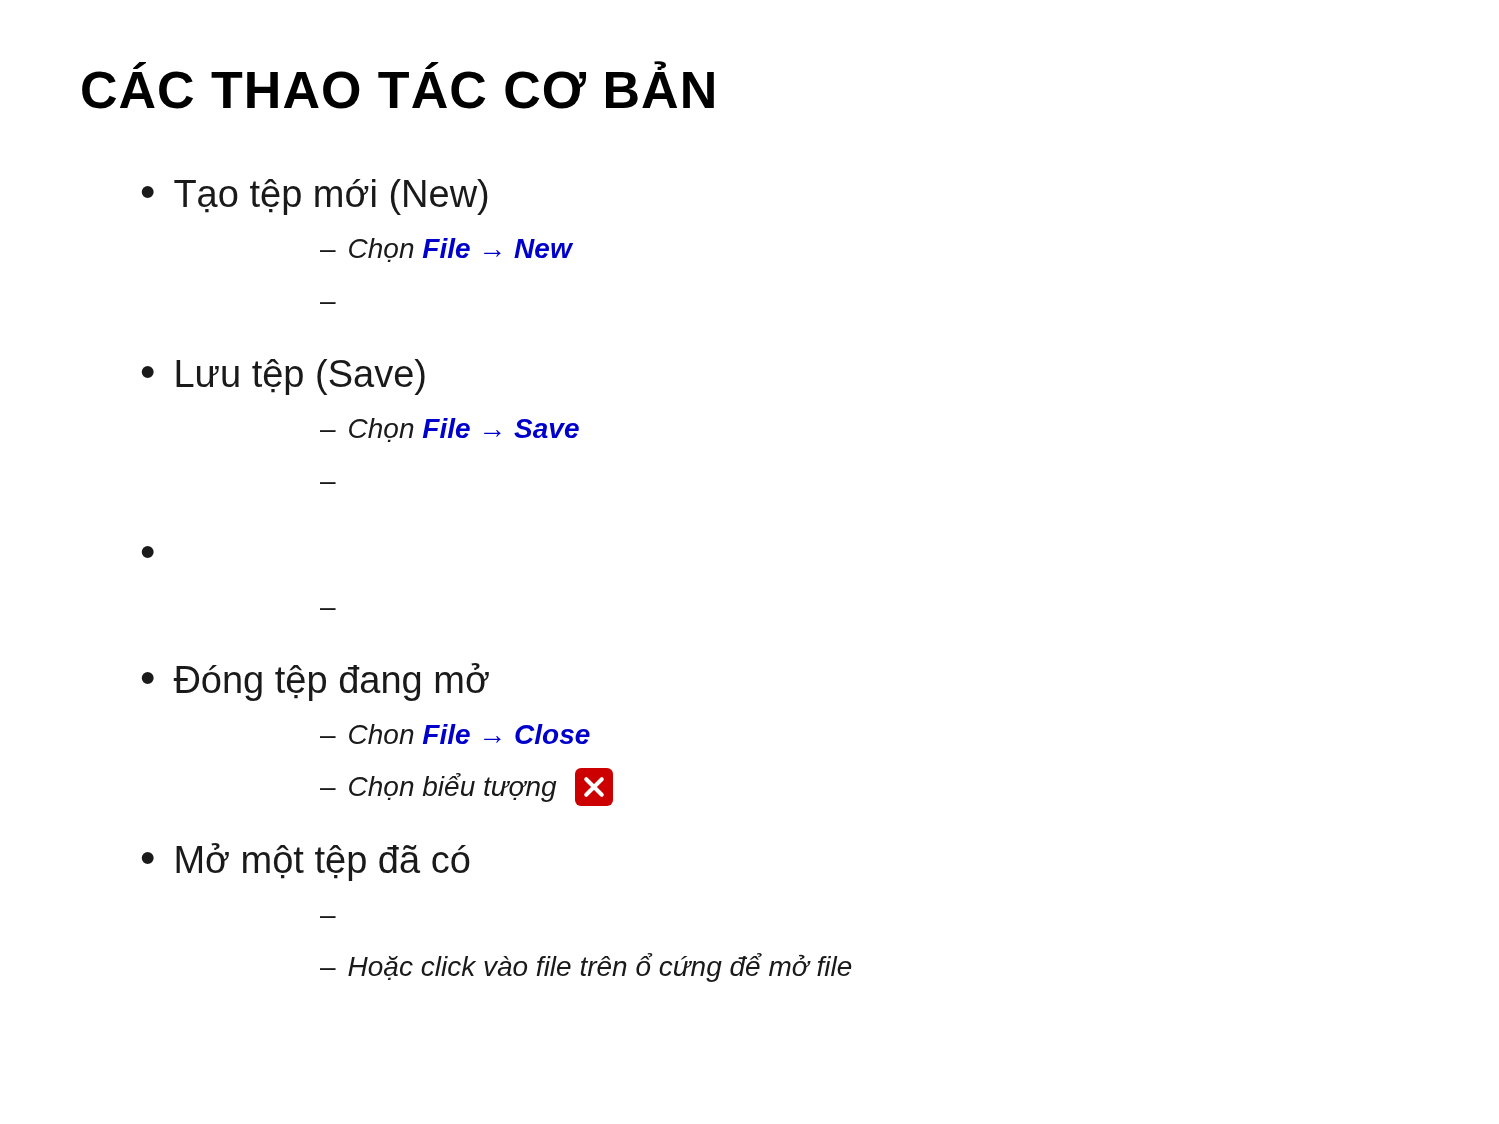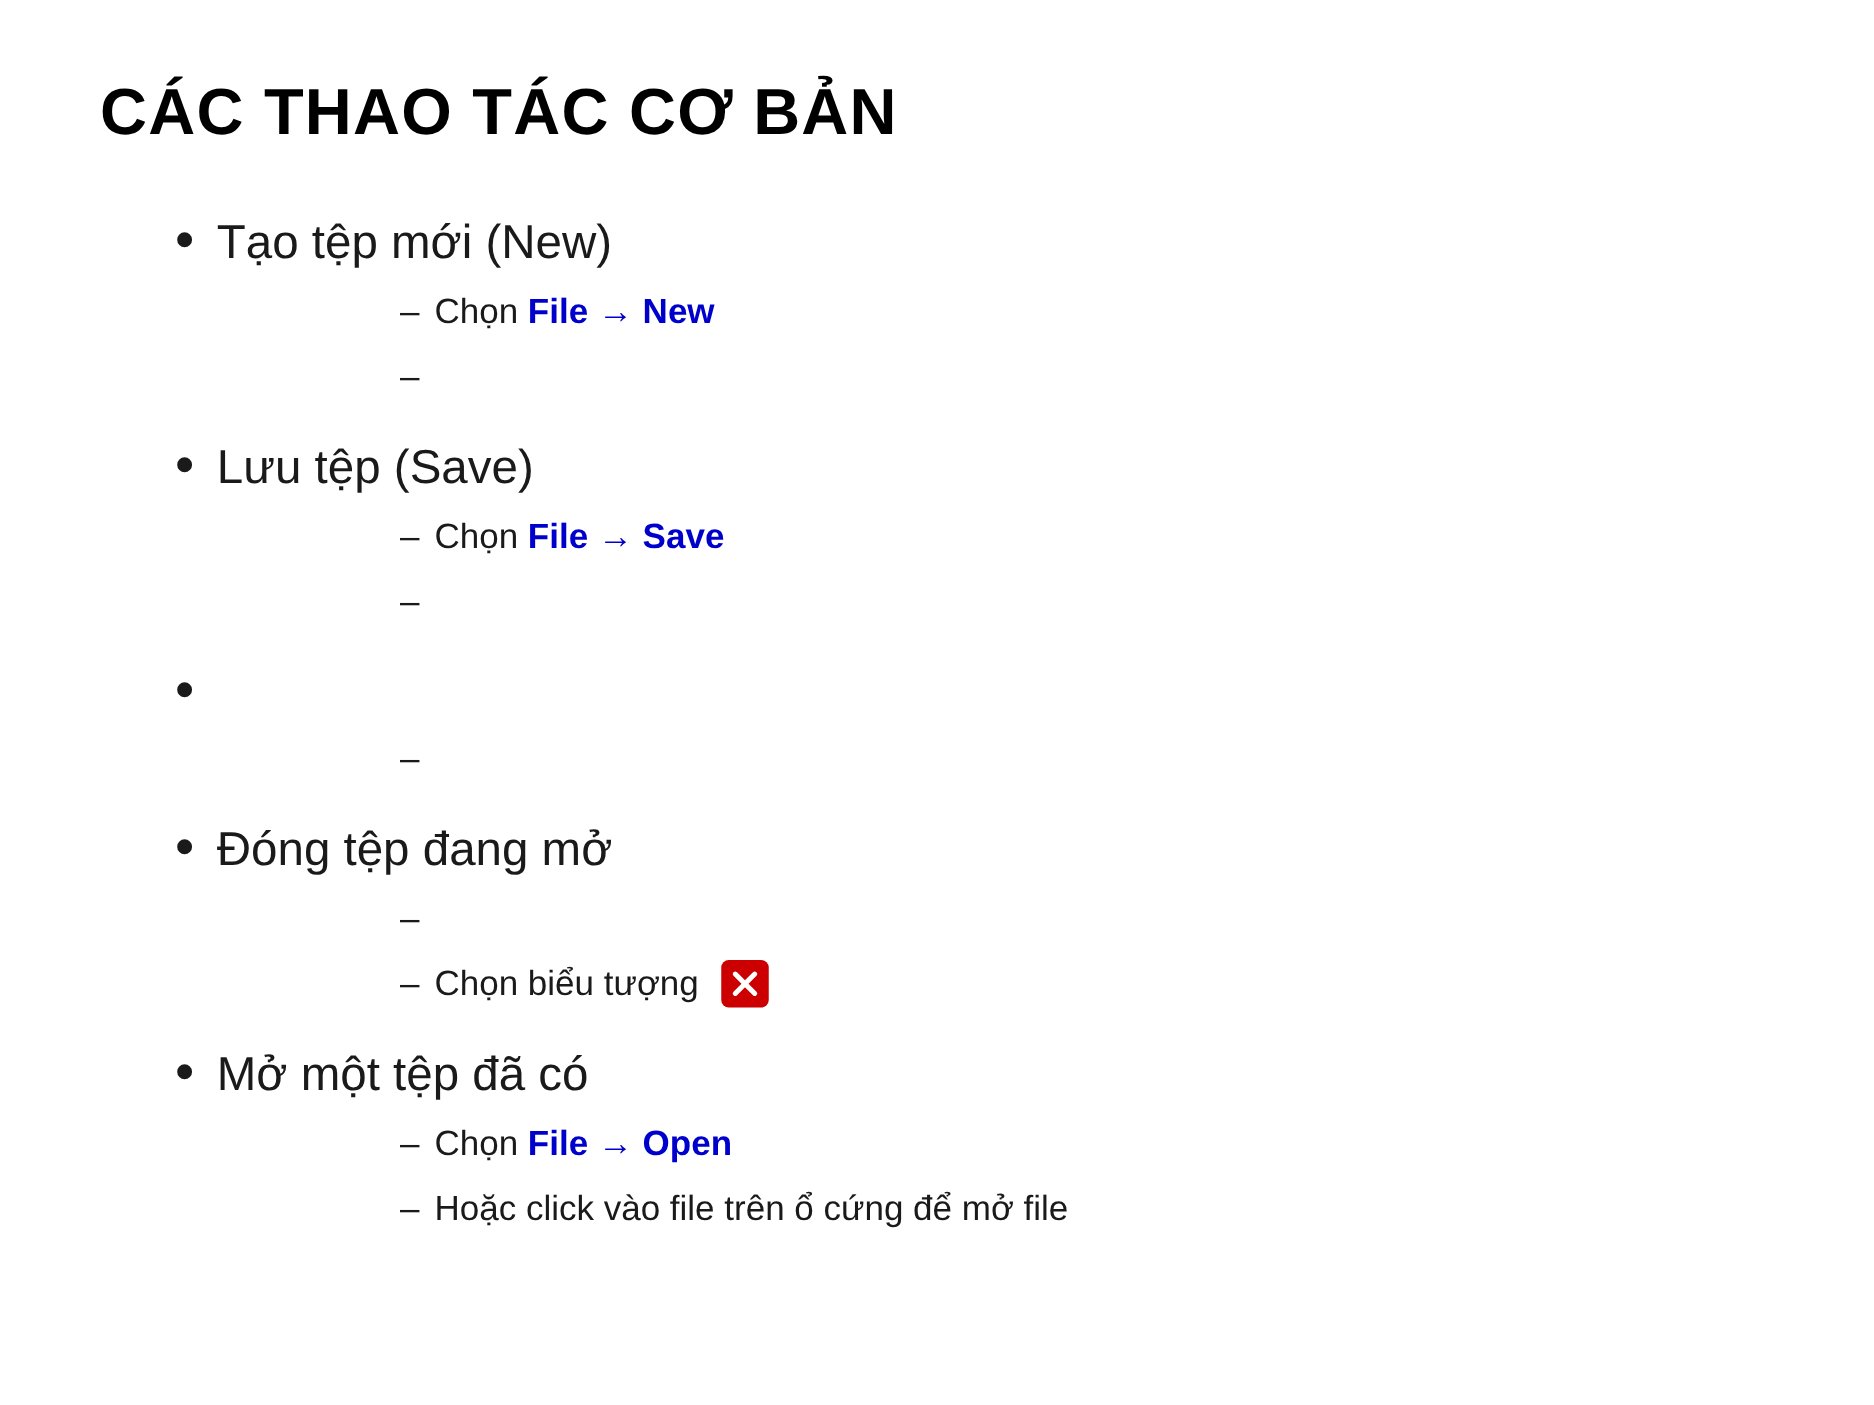--- a/index.html
+++ b/index.html
@@ -64,20 +64,21 @@
       line-height: 1.5;
     }
 
     .sub-dash {
       font-size: 28px;
       flex-shrink: 0;
     }
 
     .sub-text {
       font-size: 28px;
+      font-style: italic;
     }
 
     .bold-blue {
       font-weight: 700;
       color: #0000cc;
     }
 
     .arrow {
       font-weight: 700;
       color: #0000cc;
@@ -180,40 +181,40 @@
   </div>
 
   <div class="bullet-item">
     <div class="bullet-main">
       <span class="bullet-dot">•</span>
       <span>Đóng tệp đang mở</span>
     </div>
     <div class="sub-items">
       <div class="sub-item">
         <span class="sub-dash">–</span>
+        <span class="sub-text">
+          Chon <span class="bold-blue">File</span> <span class="arrow">→</span> <span class="bold-blue">Close</span>
+        </span>
       </div>
       <div class="sub-item-inline">
         <span class="sub-dash">–</span>
         <span class="sub-text">Chọn biểu tượng</span>
         <span class="close-icon-img"></span>
       </div>
     </div>
   </div>
 
   <div class="bullet-item">
     <div class="bullet-main">
       <span class="bullet-dot">•</span>
       <span>Mở một tệp đã có</span>
     </div>
     <div class="sub-items">
       <div class="sub-item">
         <span class="sub-dash">–</span>
-        <span class="sub-text">
-          Chọn <span class="bold-blue">File</span> <span class="arrow">→</span> <span class="bold-blue">Open</span>
-        </span>
       </div>
       <div class="sub-item">
         <span class="sub-dash">–</span>
         <span class="sub-text">Hoặc click vào file trên ổ cứng để mở file</span>
       </div>
     </div>
   </div>
 
 </div>
 

